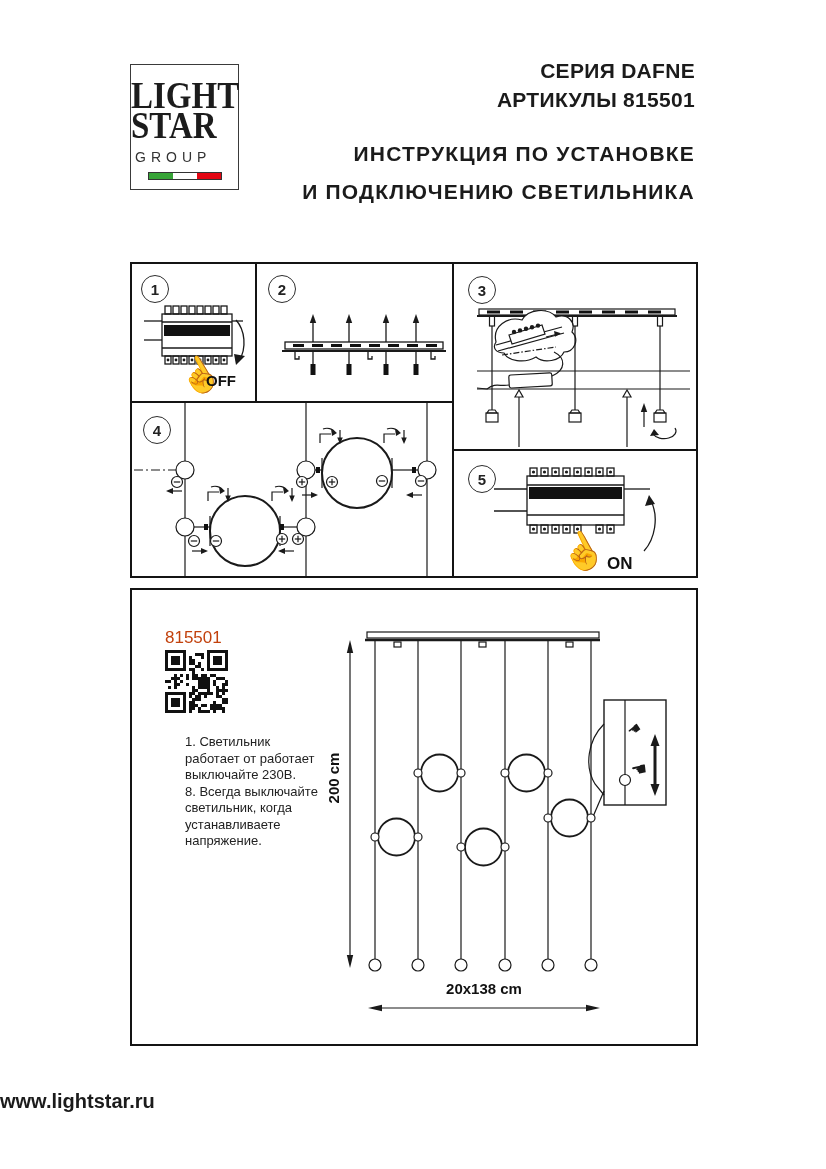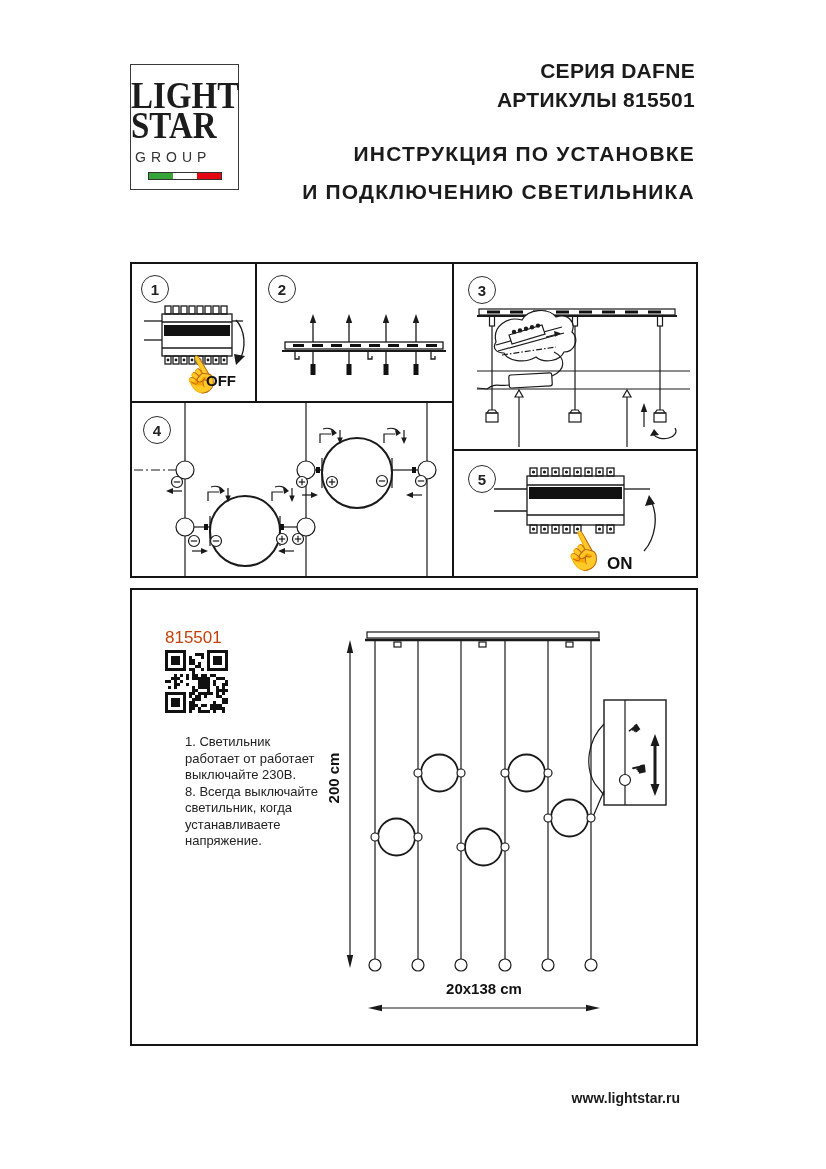--- a/index.html
+++ b/index.html
@@ -28,22 +28,22 @@
   .badge{position:absolute;width:26px;height:26px;border:1.6px solid #2e2e2e;border-radius:50%;
          font-size:15px;font-weight:bold;color:#222;display:flex;align-items:center;justify-content:center;
          background:#fff;z-index:3;}
   .panel svg{position:absolute;left:0;top:0;z-index:1;}
   svg text{font-family:"Liberation Sans",sans-serif;}
   .svgtxt{font-weight:bold;fill:#111;stroke:none;}
   
   #article-no{position:absolute;left:33px;top:38px;font-size:17px;font-weight:normal;color:#c2410c;z-index:2;}
   #qr-wrap{position:absolute;left:33px;top:60px;z-index:2;}
   #notes{position:absolute;left:33px;top:144px;font-size:13px;line-height:16.5px;color:#222;z-index:2;margin-left:20px;}
-  #footer{position:absolute;left:0;top:1090px;width:680px;text-align:right;
-          font-size:14px;font-weight:bold;color:#1b1b1b;}
+  #footer{position:absolute;left:0;top:1090px;width:680px;text-align:left;
+          font-size:20px;font-weight:bold;color:#1b1b1b;}
 </style>
 </head>
 <body>
 
 <div id="page">
 
   <div id="logo-box">
     <div class="logo-word first">LIGHT</div>
     <div class="logo-word">STAR</div>
     <div class="logo-group">GROUP</div>

